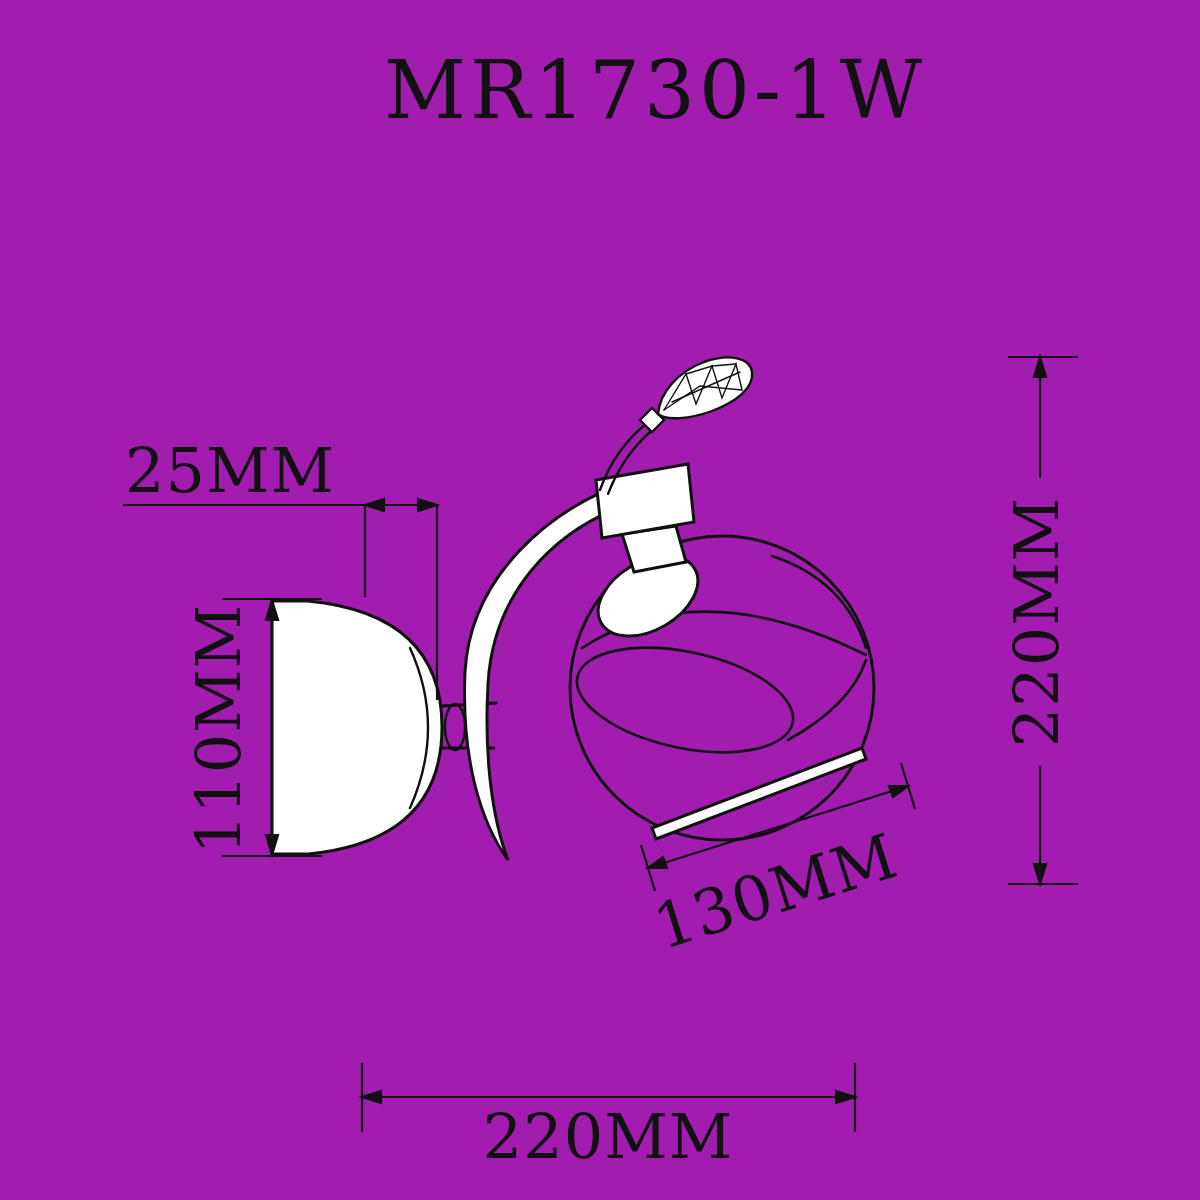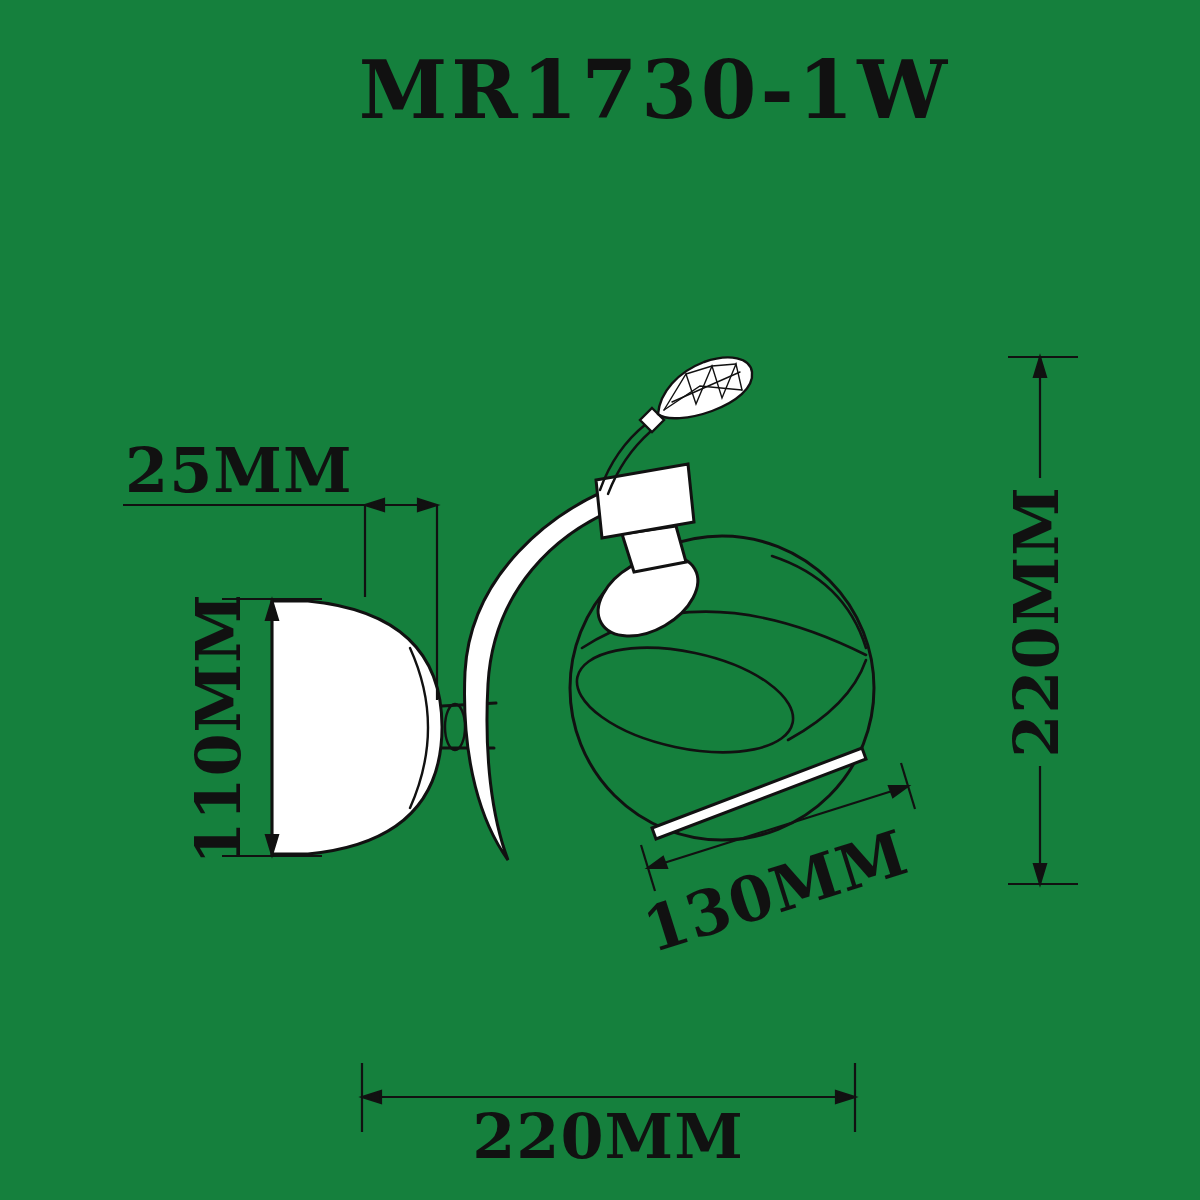--- a/index.html
+++ b/index.html
@@ -4,23 +4,22 @@
 <style>
   html, body {
     margin: 0;
     padding: 0;
     background: #ffffff;
   }
   .page {
     position: relative;
     width: 1200px;
     height: 1200px;
-    background: #15803d;
+    background: #a21caf;
     overflow: hidden;
-    font-weight: bold;
   }
   svg {
     display: block;
   }
   text {
     font-family: "DejaVu Serif", "Liberation Serif", serif;
     fill: #111111;
   }
   .title-text {
     font-size: 80px;

